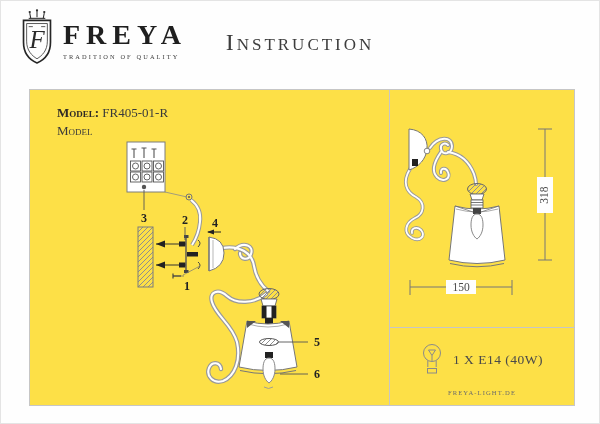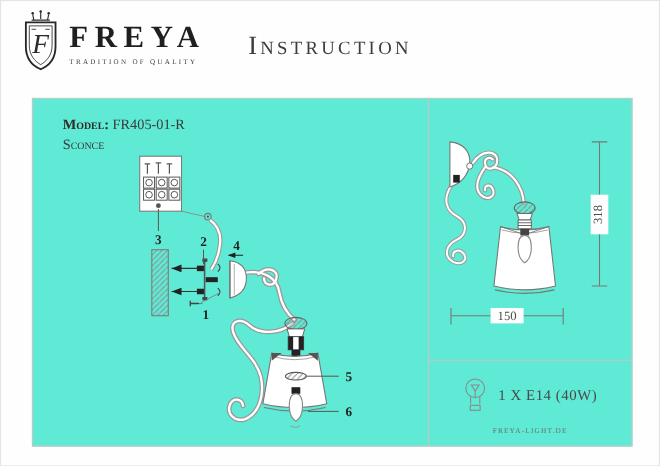--- a/index.html
+++ b/index.html
@@ -14,21 +14,21 @@
   .brand-block{margin-left:10px;padding-top:12px;}
   .brand{font-size:28px;font-weight:bold;letter-spacing:6px;color:#1f1f1f;line-height:1;}
   .tagline{font-size:6.4px;letter-spacing:2.1px;color:#3c3c3c;margin-top:4px;white-space:nowrap;}
   .title{
     position:absolute;left:150px;right:150px;top:28px;text-align:center;
     font-variant:small-caps;font-size:24px;letter-spacing:3px;color:#3d3d3d;
   }
   
   .main-box{
     position:absolute;left:28px;top:88px;width:544px;height:315px;
-    border:1px solid #c6c6c6;display:flex;box-sizing:content-box;background:#5eead4;
+    border:1px solid #c6c6c6;display:flex;box-sizing:content-box;background:#fde047;
   }
   .left-panel{position:relative;width:360px;height:315px;}
   .right-panel{position:relative;width:184px;height:315px;border-left:1px solid #c6c6c6;display:flex;flex-direction:column;}
   .model-line{position:absolute;left:27px;top:14px;font-size:13px;color:#3a3a3a;font-variant:small-caps;line-height:1.35;}
   .model-label{font-weight:bold;color:#2e2a26;}
   .assembly-svg{position:absolute;left:0;top:0;}
   .dim-area{position:relative;width:184px;height:237px;}
   .spec-area{position:relative;width:184px;height:78px;border-top:1px solid #c6c6c6;box-sizing:border-box;}
   .spec-row{position:absolute;left:0;top:12px;width:184px;display:flex;align-items:center;justify-content:center;gap:10px;}
   .spec-text{font-size:13.5px;color:#4a4a4a;letter-spacing:0.5px;}
@@ -61,21 +61,21 @@
     </div>
   </div>
   <div class="title">Instruction</div>
 
   <div class="main-box">
 
     <div class="left-panel">
       <div class="model-line">
         <span class="model-label">Model:</span>
         <span>FR405-01-R</span><br>
-        <span>Sconce</span>
+        <span>Model</span>
       </div>
 
       <svg class="assembly-svg" width="360" height="315" viewBox="0 0 360 315">
         <defs>
           <pattern id="hatchL" width="5" height="5" patternUnits="userSpaceOnUse">
             <path d="M0,5 L5,0" stroke="#8f8f8f" stroke-width="1"></path>
           </pattern>
         </defs>
 
         <g>

